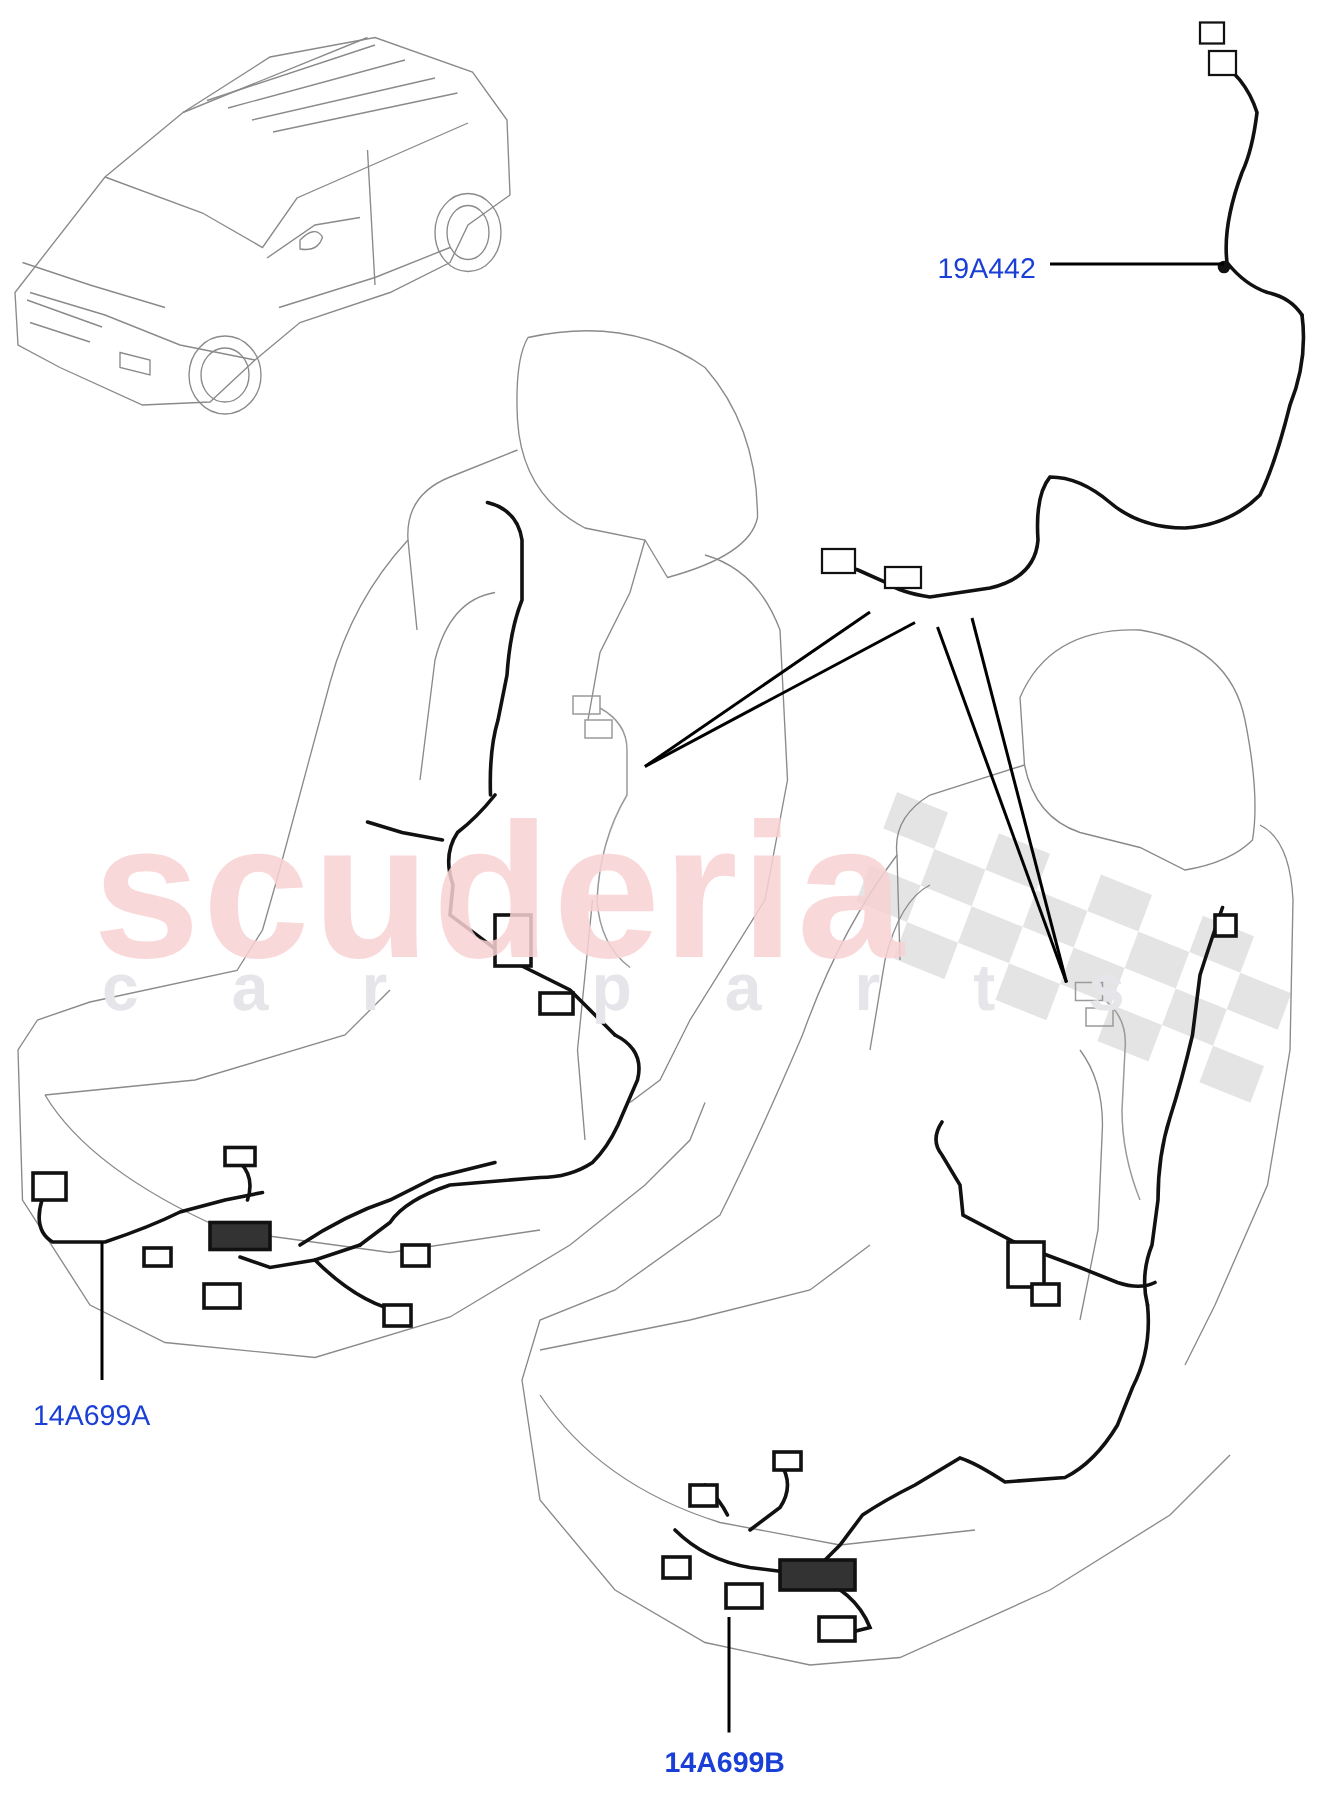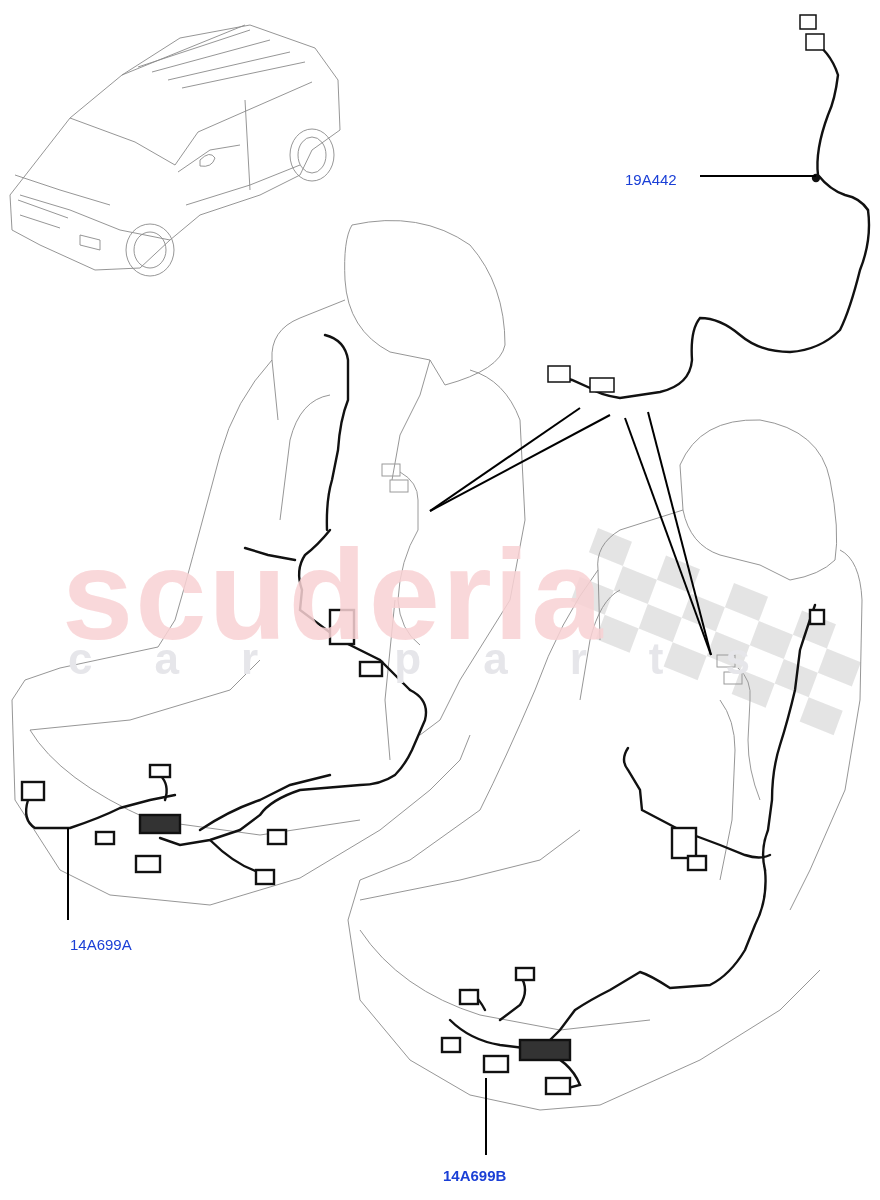--- a/index.html
+++ b/index.html
@@ -1,20 +1,20 @@
 <!DOCTYPE html>
 <html><head>
 <meta charset="utf-8">
 <style>
   html, body { margin: 0; padding: 0; background: #ffffff; }
   body { width: 880px; height: 1200px; position: relative; overflow: hidden;
          font-family: "Liberation Sans", sans-serif; }
   #diagram { position: absolute; left: 0; top: 0; width: 880px; height: 1200px; }
   .label {
-    position: absolute; color: #1a3fd6; font-size: 15px; line-height: 20px;
+    position: absolute; color: #1a3fd6; font-size: 19px; line-height: 20px;
     font-family: "Liberation Sans", sans-serif; white-space: nowrap;
     cursor: pointer;
     text-align: center;
   }
   .wm-main {
     position: absolute; left: 62px; top: 530px; font-size: 128px; font-weight: bold;
     color: #f9d2d4; letter-spacing: 2px; line-height: 130px;
     font-family: "Liberation Sans", sans-serif; opacity: .85; pointer-events: none;
   }
   .wm-sub {
@@ -160,14 +160,14 @@
     <line x1="700" y1="176" x2="816" y2="176"></line>
     <line x1="68" y1="828" x2="68" y2="920"></line>
     <line x1="486" y1="1078" x2="486" y2="1155"></line>
   </g>
 </svg>
 
 <div class="wm-main">scuderia</div>
 <div class="wm-sub">car parts</div>
 
 <div class="label" style="left:625px; top:170px;">19A442</div>
-<div class="label" style="left:22px; top:935px;margin-left:48px;">14A699A</div>
+<div class="label" style="left:22px; top:935px;">14A699A</div>
 <div class="label" style="left:443px; top:1166px;font-weight:bold;">14A699B</div>
 
 </body></html>

